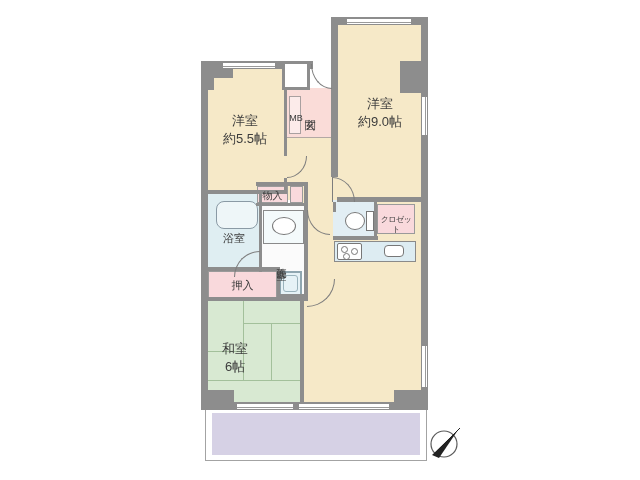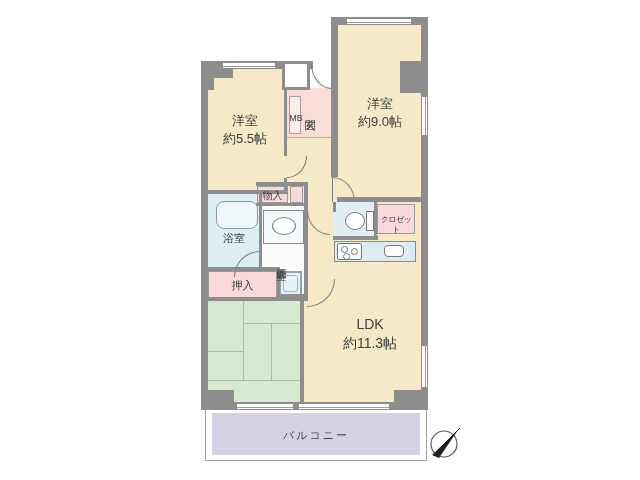--- a/index.html
+++ b/index.html
@@ -26,21 +26,20 @@
              color:rgba(128,128,128,0.30);white-space:nowrap;}
   .stove-burner{position:absolute;width:7px;height:7px;border:1px solid #777;border-radius:50%;box-sizing:border-box;}
 </style>
 </head>
 <body>
 
 <div id="stage">
 
   <div class="abs" style="left:205px;top:407px;width:222px;height:54px;border:1px solid #a3a3a3;background:#fff;z-index:0;"></div>
   <div class="abs" style="left:212px;top:413px;width:208px;height:42px;background:var(--balcony-purple);z-index:0;"></div>
-  <div class="label-sm" style="left:266px;top:429px;width:100px;font-size:11px;color:#46465e;letter-spacing:2px;">バルコニー</div>
 
   <div class="floor" style="left:205px;top:65px;width:82px;height:127px;background:var(--room-beige);"></div>
   <div class="floor" style="left:335px;top:20px;width:88px;height:180px;background:var(--room-beige);"></div>
   <div class="floor" style="left:285px;top:88px;width:50px;height:112px;background:var(--room-beige);"></div>
   <div class="floor" style="left:303px;top:195px;width:120px;height:210px;background:var(--room-beige);"></div>
   <div class="floor" style="left:287px;top:88px;width:46px;height:50px;background:var(--entrance-pink);z-index:2;"></div>
   <div class="fix" style="left:287px;top:137px;width:46px;height:1px;background:#b3a8a4;"></div>
   <div class="floor" style="left:208px;top:193px;width:52px;height:80px;background:var(--water-blue);"></div>
   <div class="floor" style="left:260px;top:203px;width:48px;height:95px;background:#fbfbfb;"></div>
   <div class="floor" style="left:206px;top:299px;width:96px;height:107px;background:var(--room-green);"></div>
@@ -119,23 +118,23 @@
   <div class="arc arc-br" style="left:307px;top:279px;width:28px;height:28px;"></div>
 
   <div class="label" style="left:205px;top:112px;width:80px;">
     <span>洋室</span><br>
     <span>約5.5帖</span>
   </div>
   <div class="label" style="left:338px;top:95px;width:84px;">
     <span>洋室</span><br>
     <span>約9.0帖</span>
   </div>
-  <div class="label" style="left:328px;top:315px;width:84px;font-size:14px;">
-    <span>LDK</span><br>
-    <span>約11.3帖</span>
+  <div class="label" style="left:203px;top:340px;width:64px;">
+    <span>和室</span><br>
+    <span>6帖</span>
   </div>
   <div class="label-sm vtext" style="left:303px;top:90px;height:42px;font-size:11px;">玄関</div>
   <div class="label-sm" style="left:208px;top:232px;width:52px;font-size:11px;">浴室</div>
   <div class="label-sm vtext" style="left:275px;top:236px;height:50px;font-size:10px;">洗面室</div>
   <div class="label-sm" style="left:257px;top:190px;width:31px;font-size:10px;">物入</div>
   <div class="label-sm" style="left:208px;top:279px;width:69px;font-size:11px;">押入</div>
   <div class="label-sm" style="left:377px;top:215px;width:38px;font-size:8px;letter-spacing:-0.5px;">クロゼット</div>
 
 
   <div class="abs" style="left:426px;top:424px;width:38px;height:38px;z-index:2;">

